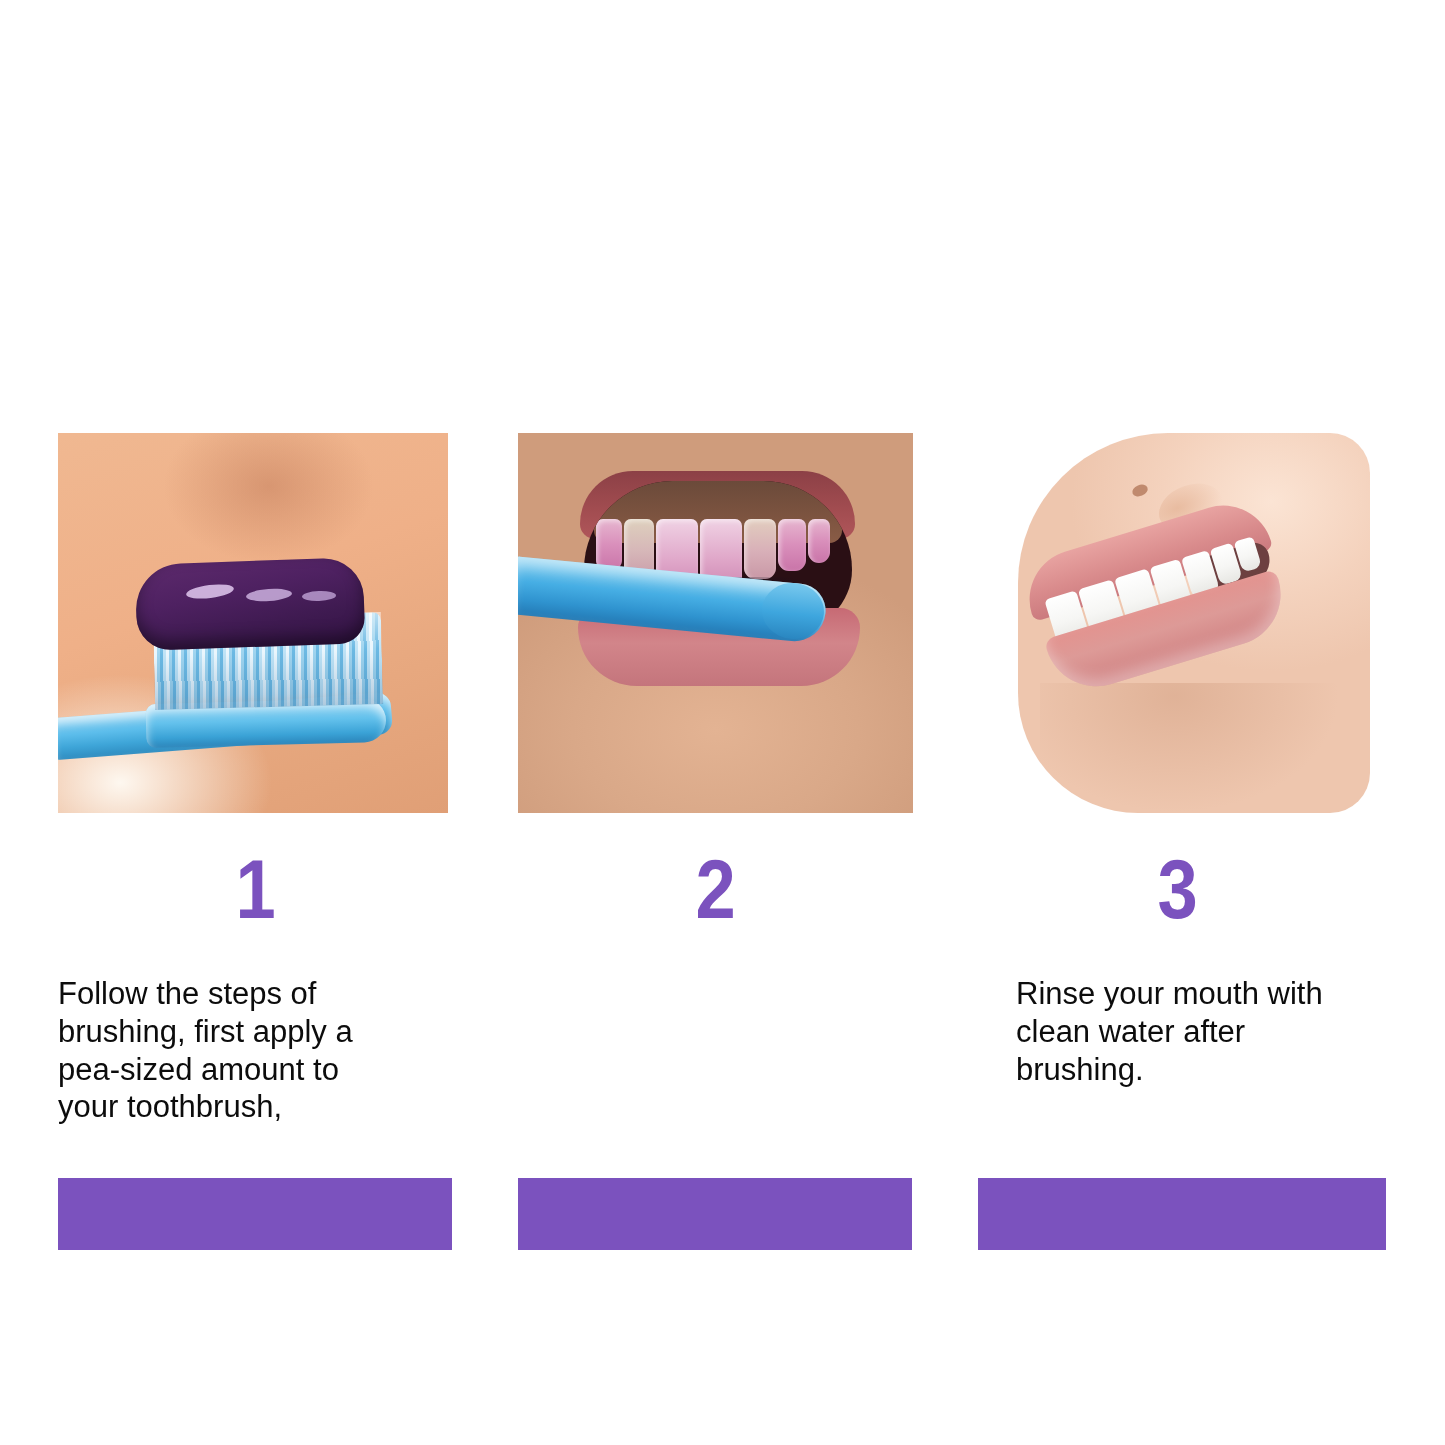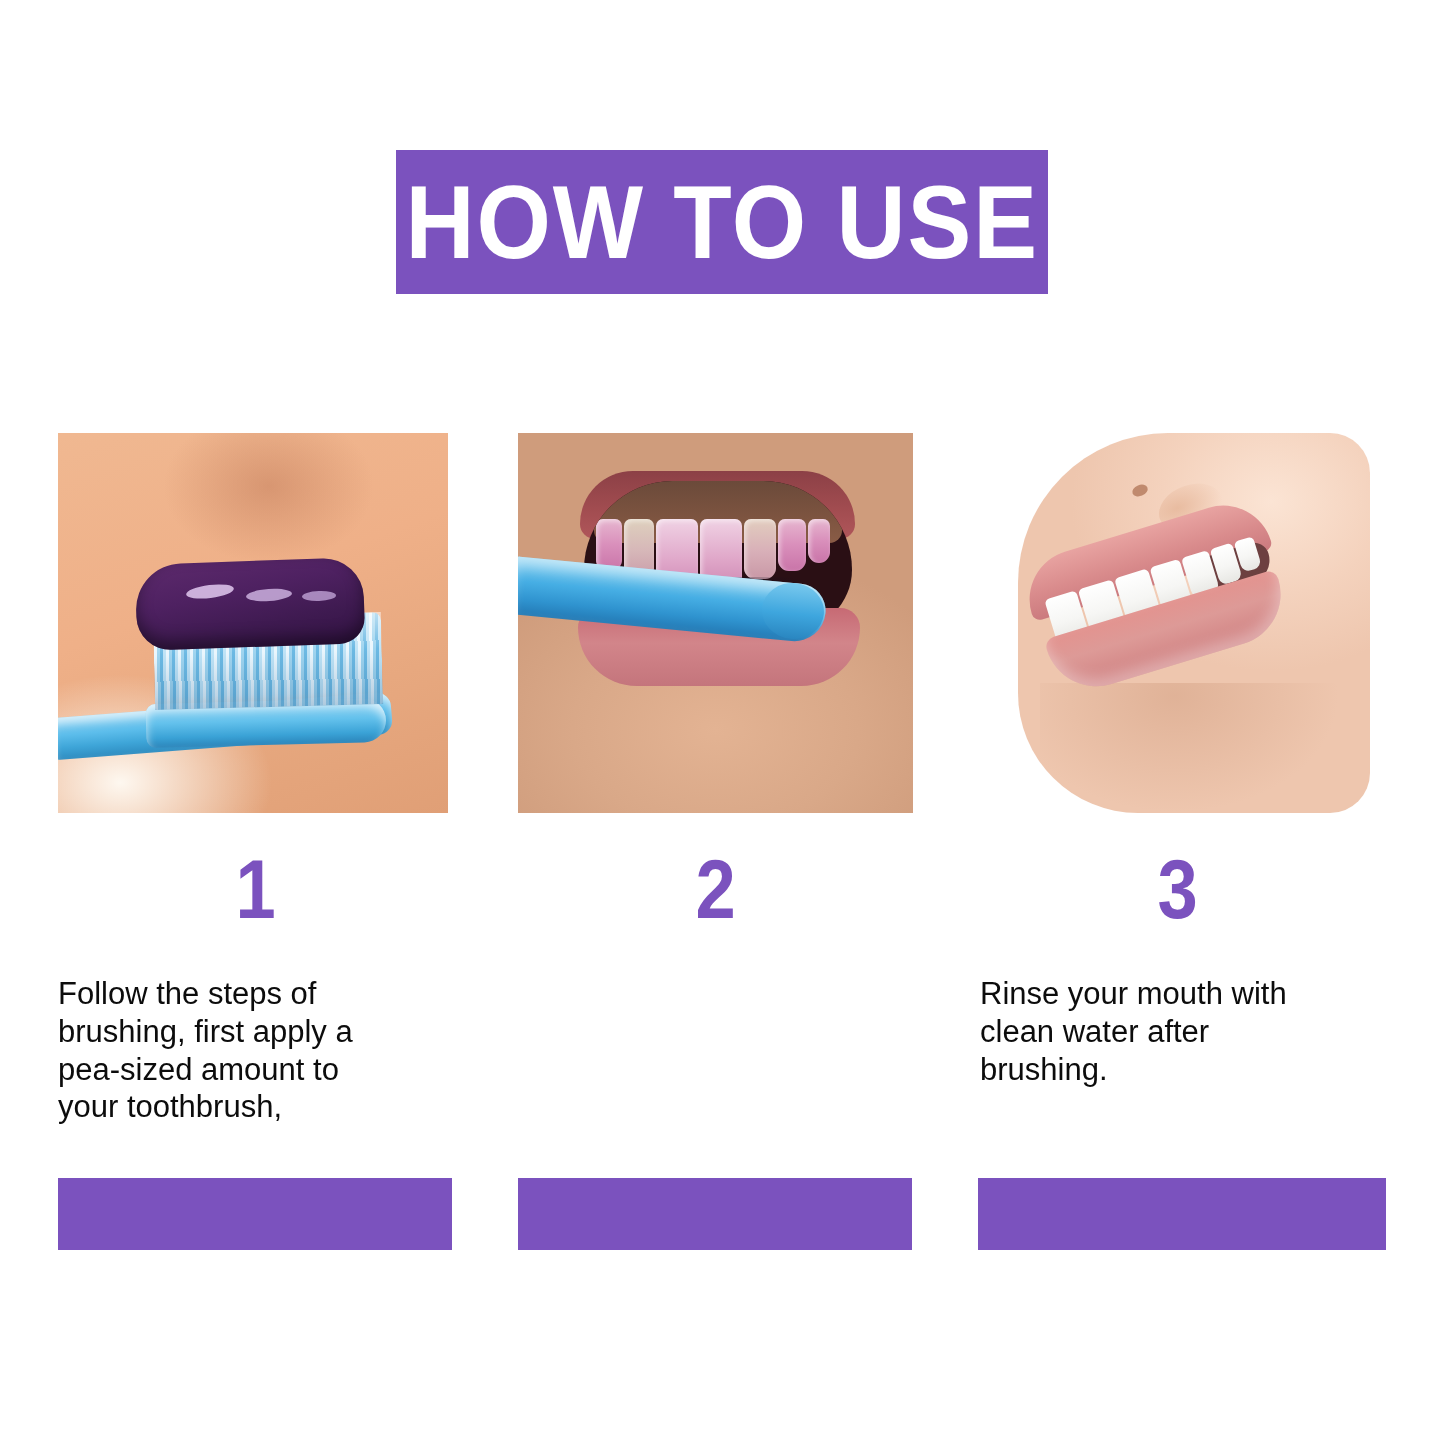--- a/index.html
+++ b/index.html
@@ -347,21 +347,21 @@
   
   .step-desc {
     margin-top: 44px;
     color: #0c0c0c;
     font-size: 31px;
     line-height: 1.22;
     text-align: left;
     width: 322px;
   }
   .col-2 .step-desc { width: 360px; }
-  .col-3 .step-desc { width: 340px; }
+  .col-3 .step-desc { width: 340px; margin-left: 36px; }
 
   
   .bottom-bars {
     position: absolute;
     left: 0;
     top: 1178px;
     width: 1445px;
     height: 80px;
   }
   .bar {
@@ -372,23 +372,20 @@
   }
   .bar-1 { left: 58px;  width: 394px; }
   .bar-2 { left: 518px; width: 394px; }
   .bar-3 { left: 978px; width: 408px; }
 </style>
 </head>
 <body>
 
 <div class="page">
 
-  <div class="title-banner">
-    <div class="title-text">HOW TO USE</div>
-  </div>
 
   <div class="columns">
 
     <div class="col col-1">
       <div class="photo photo-1">
         <div class="p1-bg"></div>
         <div class="p1-brushhandle"></div>
         <div class="p1-brushhead"></div>
         <div class="p1-bristles"></div>
         <div class="p1-bristle-shade"></div>

